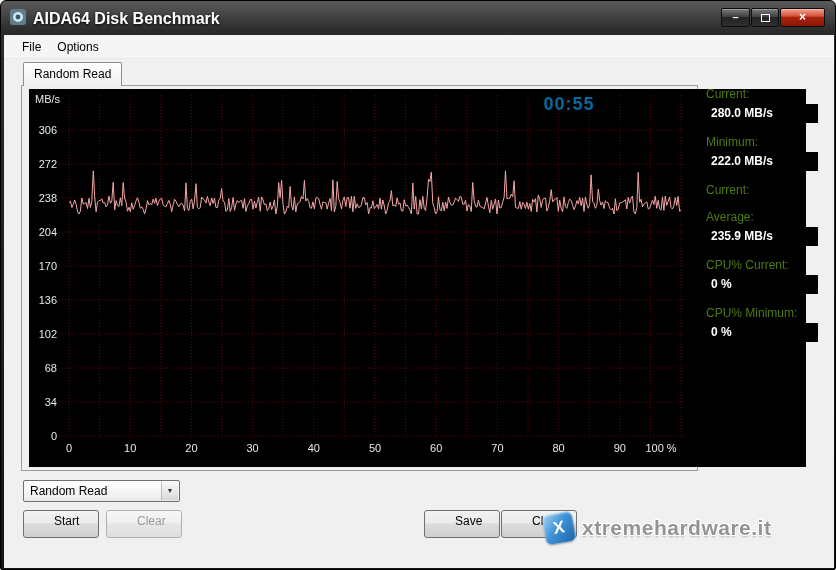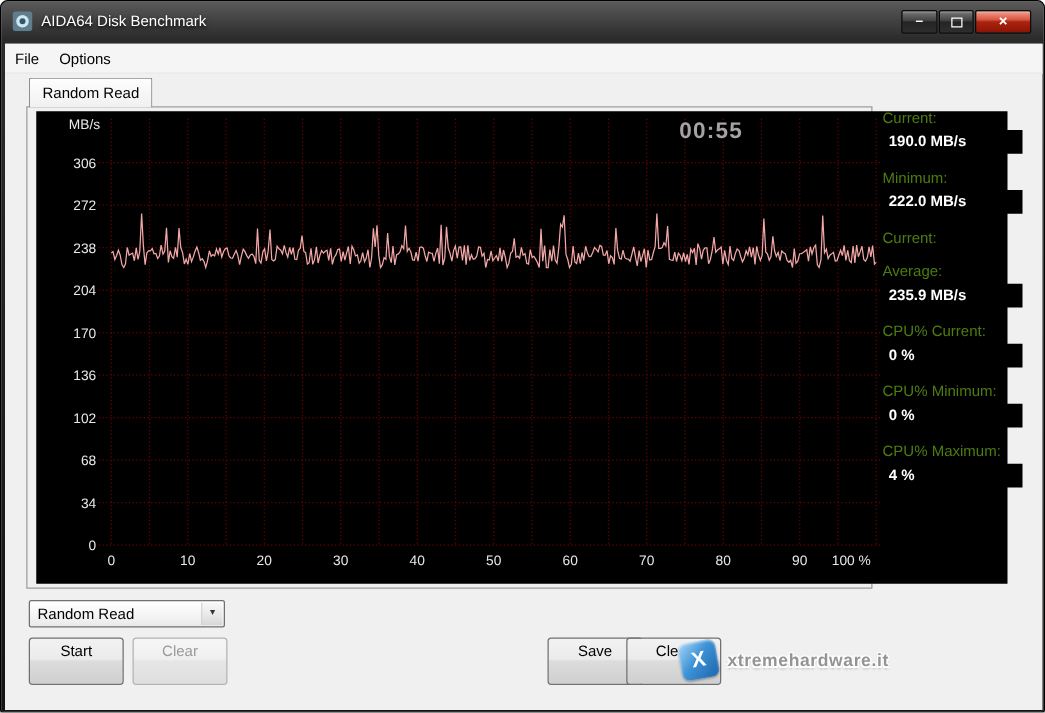--- a/index.html
+++ b/index.html
@@ -5,47 +5,47 @@
   * { margin:0; padding:0; box-sizing:border-box; }
   html,body { width:836px; height:570px; background:#fff; font-family:"Liberation Sans",sans-serif; }
 
   .window { position:relative; width:836px; height:570px; overflow:hidden;
     background:linear-gradient(#5a5a5a,#2b2b2b 30px,#141414);
     border:1px solid #000; border-radius:6px 6px 2px 2px; }
 
   
   .titlebar { position:relative; height:34px; }
   .app-icon { position:absolute; left:9px; top:8px; width:16px; height:16px; }
-  .win-title { position:absolute; left:32px; top:9px; font-size:12px; color:#fff;
-    text-shadow:0 1px 3px #000; }
+  .win-title { position:absolute; left:32px; top:9px; font-size:16px; color:#fff;
+    text-shadow:0 1px 3px #000;font-weight:bold; }
   .caption-buttons { position:absolute; top:7px; right:10px; display:flex; }
   .cap-btn { height:19px; margin-left:1px; border:1px solid #0c0c0c; border-radius:2px;
     color:#fff; font-size:11px; line-height:16px; text-align:center; cursor:default;
     background:linear-gradient(#7a7a7a,#404040 45%,#242424 50%,#2e2e2e);
     box-shadow:inset 0 1px 0 rgba(255,255,255,.3); }
   .cap-min { width:29px; font-weight:bold; }
   .cap-max { width:28px; }
   .max-glyph { display:inline-block; width:9px; height:8px; border:1px solid #fff; margin-top:5px; }
   .cap-close { width:45px; font-size:12px; font-weight:bold;
     background:linear-gradient(#f2a08f,#d8553f 40%,#a92410 50%,#8c1404); }
 
   
   .bodyarea { position:absolute; left:3px; top:34px; width:830px; height:533px; background:#f0f0f0; }
 
   .menubar { height:24px; background:#f5f5f5; border-bottom:1px solid #e7e7e7;
-    display:flex; align-items:center; font-size:12px; color:#000; }
+    display:flex; align-items:center; padding-left:10px; font-size:12px; color:#000; }
   .menu-item { padding:3px 8px; }
 
   .tab { position:absolute; left:19px; top:27px; height:24px; padding:0 10px; z-index:2;
     border:1px solid #8f8f8f; border-bottom:none; border-radius:2px 2px 0 0;
     background:linear-gradient(#fefefe,#f0f0f0); font-size:12px; line-height:23px; }
 
   .tabpage { position:absolute; left:17px; top:50px; width:677px; height:386px;
     border:1px solid #9d9d9d; background:#f0f0f0; }
-  .chart { position:absolute; left:7px; top:3px; width:777px; height:378px; background:#000;padding-left:20px; }
+  .chart { position:absolute; left:7px; top:3px; width:777px; height:378px; background:#000; }
   .chart svg { display:block; width:661px; height:378px; }
   .timer { position:absolute; left:495px; top:5px; width:90px; text-align:center;
     font-size:18px; font-weight:bold; letter-spacing:1px; color:#ef8585; }
 
   
   .stats { position:absolute; left:702px; top:52px; width:112px; }
   .stat { margin-bottom:12px; }
   .stat.gap { margin-top:10px; }
   .stat .lbl { font-size:12px; color:#4d7c0f; height:15px; margin-bottom:2px; white-space:nowrap; }
   .stat .val { height:19px; background:#000; color:#fff; font-size:12px; font-weight:bold;
@@ -54,37 +54,37 @@
   
   .combo { position:absolute; height:22px; border:1px solid #707070; border-radius:2px;
     background:linear-gradient(#ffffff,#f4f4f4 60%,#e9e9e9);
     font-size:12px; line-height:20px; padding-left:6px; white-space:nowrap; overflow:hidden; cursor:default; }
   .combo .arrow { position:absolute; right:1px; top:1px; bottom:1px; width:17px;
     background:linear-gradient(#f8f8f8,#e7e7e7 60%,#d7d7d7); border-left:1px solid #bcbcbc;
     border-radius:0 1px 1px 0; text-align:center; font-size:7px; line-height:18px; color:#333; }
   #combo-benchmark { left:19px; top:445px; width:157px; }
   #combo-drive { left:177px; top:445px; width:309px; }
 
-  .btn { position:absolute; height:38px; border:1px solid #707070; border-radius:3px;
+  .btn { position:absolute; height:28px; border:1px solid #707070; border-radius:3px;
     background:linear-gradient(#f2f2f2,#ebebeb 45%,#dcdcdc 50%,#cfcfcf);
-    font-size:12px; text-align:center; line-height:20px; color:#000; cursor:default; }
+    font-size:12px; text-align:left; line-height:20px; color:#000; cursor:default;padding-left:30px; }
   #btn-start { left:19px; top:475px; width:76px; }
   #btn-stop  { left:102px; top:475px; width:76px; color:#9a9a9a; border-color:#b5b2ad;
     background:linear-gradient(#f6f6f6,#efefef 45%,#e6e6e6 50%,#dedede); }
-  #btn-save  { left:434px; top:475px; width:76px; }
+  #btn-save  { left:420px; top:475px; width:76px; }
   #btn-clear { left:497px; top:475px; width:76px; }
 
   
   .watermark { position:absolute; left:540px; top:478px; display:flex; align-items:center; z-index:5; }
   .wm-icon { width:30px; height:30px; margin-right:8px; border-radius:6px;
     background:linear-gradient(135deg,#a8d8f8,#3f93d6 45%,#1c64ab);
     transform:rotate(-10deg); color:#fff; font-weight:bold; font-size:17px;
     text-align:center; line-height:30px;
     box-shadow:inset 0 1px 2px rgba(255,255,255,.65), 0 1px 2px rgba(0,0,0,.35); }
-  .wm-text { font-size:14px; font-weight:bold; color:#949494; letter-spacing:.5px;
+  .wm-text { font-size:21px; font-weight:bold; color:#949494; letter-spacing:.5px;
     text-shadow:-1px -1px 0 #fff, 1px -1px 0 #fff, -1px 1px 0 #fff, 1px 1px 0 #fff, 0 2px 2px rgba(0,0,0,.25); }
 </style>
 </head>
 <body>
 
 <div class="window">
 
   <div class="titlebar">
     <svg class="app-icon" viewBox="0 0 16 16">
       <rect x="0" y="0" width="16" height="16" rx="3" fill="#5f7d8c"></rect>
@@ -165,51 +165,47 @@
             <text x="223.6" y="363" text-anchor="middle" font-family="Liberation Sans, sans-serif" font-size="11" fill="#e8e8e8">30</text>
             <text x="284.8" y="363" text-anchor="middle" font-family="Liberation Sans, sans-serif" font-size="11" fill="#e8e8e8">40</text>
             <text x="346" y="363" text-anchor="middle" font-family="Liberation Sans, sans-serif" font-size="11" fill="#e8e8e8">50</text>
             <text x="407.2" y="363" text-anchor="middle" font-family="Liberation Sans, sans-serif" font-size="11" fill="#e8e8e8">60</text>
             <text x="468.4" y="363" text-anchor="middle" font-family="Liberation Sans, sans-serif" font-size="11" fill="#e8e8e8">70</text>
             <text x="529.6" y="363" text-anchor="middle" font-family="Liberation Sans, sans-serif" font-size="11" fill="#e8e8e8">80</text>
             <text x="590.8" y="363" text-anchor="middle" font-family="Liberation Sans, sans-serif" font-size="11" fill="#e8e8e8">90</text>
             <text x="632" y="363" text-anchor="middle" font-family="Liberation Sans, sans-serif" font-size="11" fill="#e8e8e8">100 %</text>
             <polyline points="40.0,113.4 41.4,112.3 42.9,118.6 44.3,115.4 45.7,111.1 47.1,115.0 48.6,122.9 50.0,125.0 51.4,122.0 52.8,109.0 54.3,115.2 55.7,114.2 57.1,113.5 58.5,119.6 60.0,109.3 61.4,118.5 62.8,112.4 64.3,81.8 65.7,107.9 67.1,122.7 68.5,113.2 70.0,111.5 71.4,111.7 72.8,109.8 74.2,114.0 75.7,113.7 77.1,117.8 78.5,115.8 79.9,107.1 81.4,114.3 82.8,111.9 84.2,93.3 85.7,120.9 87.1,111.6 88.5,116.4 89.9,117.6 91.4,108.8 92.8,116.7 94.2,93.5 95.6,109.0 97.1,113.3 98.5,122.2 99.9,118.3 101.3,122.5 102.8,113.8 104.2,120.3 105.6,116.7 107.0,112.0 108.5,108.7 109.9,113.2 111.3,119.2 112.8,117.9 114.2,120.3 115.6,125.0 117.0,119.7 118.5,111.6 119.9,116.0 121.3,114.6 122.7,115.8 124.2,110.1 125.6,114.3 127.0,109.2 128.4,116.7 129.9,112.2 131.3,109.9 132.7,109.4 134.2,115.8 135.6,117.4 137.0,117.7 138.4,114.4 139.9,111.4 141.3,115.5 142.7,122.7 144.1,115.9 145.6,110.3 147.0,112.3 148.4,115.5 149.8,117.7 151.3,114.9 152.7,114.2 154.1,116.1 155.6,121.9 157.0,93.9 158.4,119.3 159.8,121.5 161.3,112.4 162.7,110.1 164.1,119.8 165.5,112.2 167.0,94.7 168.4,118.5 169.8,119.7 171.2,118.7 172.7,108.0 174.1,110.0 175.5,111.0 177.0,114.1 178.4,107.3 179.8,112.9 181.2,116.8 182.7,108.9 184.1,114.5 185.5,109.1 186.9,118.4 188.4,118.6 189.8,111.2 191.2,109.5 192.6,99.5 194.1,112.2 195.5,113.1 196.9,122.3 198.3,121.1 199.8,109.6 201.2,122.5 202.6,118.7 204.1,108.5 205.5,121.4 206.9,115.3 208.3,111.5 209.8,113.5 211.2,112.0 212.6,111.2 214.0,119.3 215.5,109.6 216.9,122.5 218.3,117.0 219.7,114.9 221.2,110.6 222.6,110.3 224.0,120.2 225.5,112.2 226.9,119.1 228.3,113.4 229.7,108.2 231.2,122.2 232.6,108.0 234.0,110.8 235.4,115.7 236.9,114.9 238.3,121.6 239.7,119.6 241.1,113.1 242.6,120.5 244.0,117.5 245.4,110.8 246.9,125.0 248.3,117.2 249.7,93.6 251.1,108.6 252.6,91.3 254.0,115.3 255.4,125.0 256.8,122.9 258.3,117.1 259.7,118.5 261.1,97.4 262.5,115.9 264.0,121.1 265.4,107.9 266.8,122.9 268.3,114.7 269.7,114.1 271.1,112.4 272.5,107.5 274.0,110.0 275.4,91.4 276.8,112.1 278.2,109.6 279.7,112.5 281.1,118.9 282.5,119.2 283.9,112.8 285.4,119.9 286.8,109.0 288.2,108.6 289.7,109.5 291.1,115.6 292.5,120.2 293.9,112.7 295.4,113.5 296.8,113.6 298.2,120.1 299.6,113.9 301.1,109.5 302.5,122.0 303.9,90.8 305.3,123.0 306.8,117.5 308.2,92.5 309.6,109.4 311.0,113.6 312.5,119.9 313.9,111.3 315.3,107.9 316.8,117.6 318.2,108.7 319.6,108.5 321.0,119.3 322.5,107.3 323.9,122.7 325.3,107.2 326.7,119.4 328.2,114.8 329.6,118.4 331.0,117.9 332.4,115.9 333.9,108.6 335.3,108.8 336.7,115.9 338.2,113.6 339.6,125.0 341.0,118.6 342.4,119.0 343.9,111.8 345.3,119.6 346.7,117.6 348.1,115.5 349.6,119.8 351.0,109.3 352.4,120.2 353.8,111.0 355.3,117.0 356.7,125.0 358.1,121.5 359.6,113.4 361.0,112.2 362.4,101.6 363.8,116.8 365.3,115.9 366.7,117.6 368.1,108.9 369.5,115.1 371.0,113.9 372.4,121.6 373.8,122.2 375.2,110.7 376.7,116.9 378.1,116.0 379.5,118.3 381.0,121.2 382.4,125.0 383.8,94.0 385.2,120.0 386.7,107.4 388.1,125.0 389.5,125.0 390.9,110.7 392.4,120.0 393.8,107.4 395.2,119.1 396.6,121.6 398.1,108.5 399.5,90.3 400.9,92.6 402.3,83.2 403.8,114.6 405.2,118.6 406.6,125.0 408.1,122.4 409.5,107.8 410.9,120.6 412.3,121.9 413.8,113.4 415.2,122.0 416.6,113.0 418.0,119.4 419.5,108.0 420.9,113.3 422.3,116.2 423.7,116.1 425.2,113.0 426.6,109.0 428.0,110.5 429.5,112.5 430.9,107.3 432.3,108.2 433.7,115.1 435.2,115.1 436.6,111.4 438.0,122.0 439.4,115.6 440.9,117.1 442.3,122.5 443.7,93.4 445.1,111.3 446.6,117.6 448.0,118.2 449.4,111.2 450.9,117.1 452.3,118.2 453.7,118.3 455.1,120.0 456.6,114.0 458.0,108.5 459.4,116.8 460.8,123.8 462.3,111.4 463.7,120.2 465.1,115.3 466.5,110.0 468.0,125.0 469.4,111.0 470.8,119.0 472.3,118.6 473.7,113.0 475.1,108.4 476.5,81.9 478.0,109.6 479.4,109.6 480.8,109.1 482.2,105.2 483.7,107.6 485.1,91.8 486.5,118.4 487.9,119.0 489.4,119.4 490.8,112.7 492.2,120.2 493.7,113.5 495.1,115.4 496.5,119.5 497.9,113.1 499.4,120.2 500.8,114.5 502.2,122.5 503.6,110.3 505.1,113.1 506.5,109.6 507.9,123.0 509.3,105.9 510.8,110.1 512.2,118.4 513.6,111.3 515.0,109.3 516.5,109.3 517.9,122.0 519.3,118.6 520.8,111.4 522.2,100.7 523.6,112.8 525.0,111.0 526.5,110.1 527.9,108.5 529.3,122.3 530.7,111.2 532.2,119.5 533.6,122.7 535.0,107.9 536.4,117.7 537.9,119.4 539.3,113.7 540.7,110.2 542.2,111.5 543.6,116.4 545.0,120.5 546.4,117.6 547.9,111.6 549.3,114.9 550.7,108.4 552.1,116.8 553.6,109.0 555.0,122.5 556.4,108.0 557.8,115.0 559.3,119.3 560.7,115.4 562.1,85.8 563.6,112.6 565.0,114.2 566.4,119.3 567.8,116.5 569.3,100.0 570.7,111.8 572.1,116.1 573.5,112.9 575.0,119.5 576.4,111.8 577.8,113.2 579.2,113.9 580.7,119.4 582.1,120.8 583.5,119.2 585.0,125.0 586.4,109.8 587.8,121.6 589.2,120.0 590.7,114.0 592.1,113.9 593.5,113.0 594.9,112.0 596.4,110.7 597.8,120.0 599.2,108.4 600.6,114.2 602.1,109.0 603.5,107.1 604.9,122.8 606.3,125.0 607.8,118.5 609.2,83.4 610.6,113.2 612.1,110.3 613.5,117.9 614.9,115.1 616.3,114.1 617.8,112.9 619.2,119.8 620.6,119.5 622.0,115.2 623.5,111.2 624.9,115.5 626.3,107.2 627.7,119.3 629.2,111.3 630.6,119.6 632.0,121.1 633.5,107.9 634.9,121.4 636.3,107.0 637.7,116.4 639.2,112.3 640.6,108.0 642.0,118.6 643.4,120.0 644.9,116.9 646.3,108.5 647.7,116.6 649.1,107.4 650.6,122.3 652.0,120.9" fill="none" stroke="#f4a7a7" stroke-width="1"></polyline>
           </svg>
-        <div class="timer" style="color: #a3a3a3;">00:55</div>
+        <div class="timer" style="color: #0369a1;">00:55</div>
       </div>
     </div>
 
     <div class="stats">
       <div class="stat">
         <div class="lbl">Current:</div>
-        <div class="val">190.0 MB/s</div>
+        <div class="val">280.0 MB/s</div>
       </div>
       <div class="stat">
         <div class="lbl">Minimum:</div>
         <div class="val">222.0 MB/s</div>
       </div>
       <div class="stat">
         <div class="lbl">Current:</div>
       </div>
       <div class="stat">
         <div class="lbl">Average:</div>
         <div class="val">235.9 MB/s</div>
       </div>
       <div class="stat gap">
         <div class="lbl">CPU% Current:</div>
         <div class="val">0 %</div>
       </div>
       <div class="stat">
         <div class="lbl">CPU% Minimum:</div>
         <div class="val">0 %</div>
-      </div>
-      <div class="stat">
-        <div class="lbl">CPU% Maximum:</div>
-        <div class="val">4 %</div>
       </div>
     </div>
 
     <div class="combo" id="combo-benchmark">
       <span>Random Read</span>
       <span class="arrow">
         <span>▼</span>
       </span>
     </div>
 

